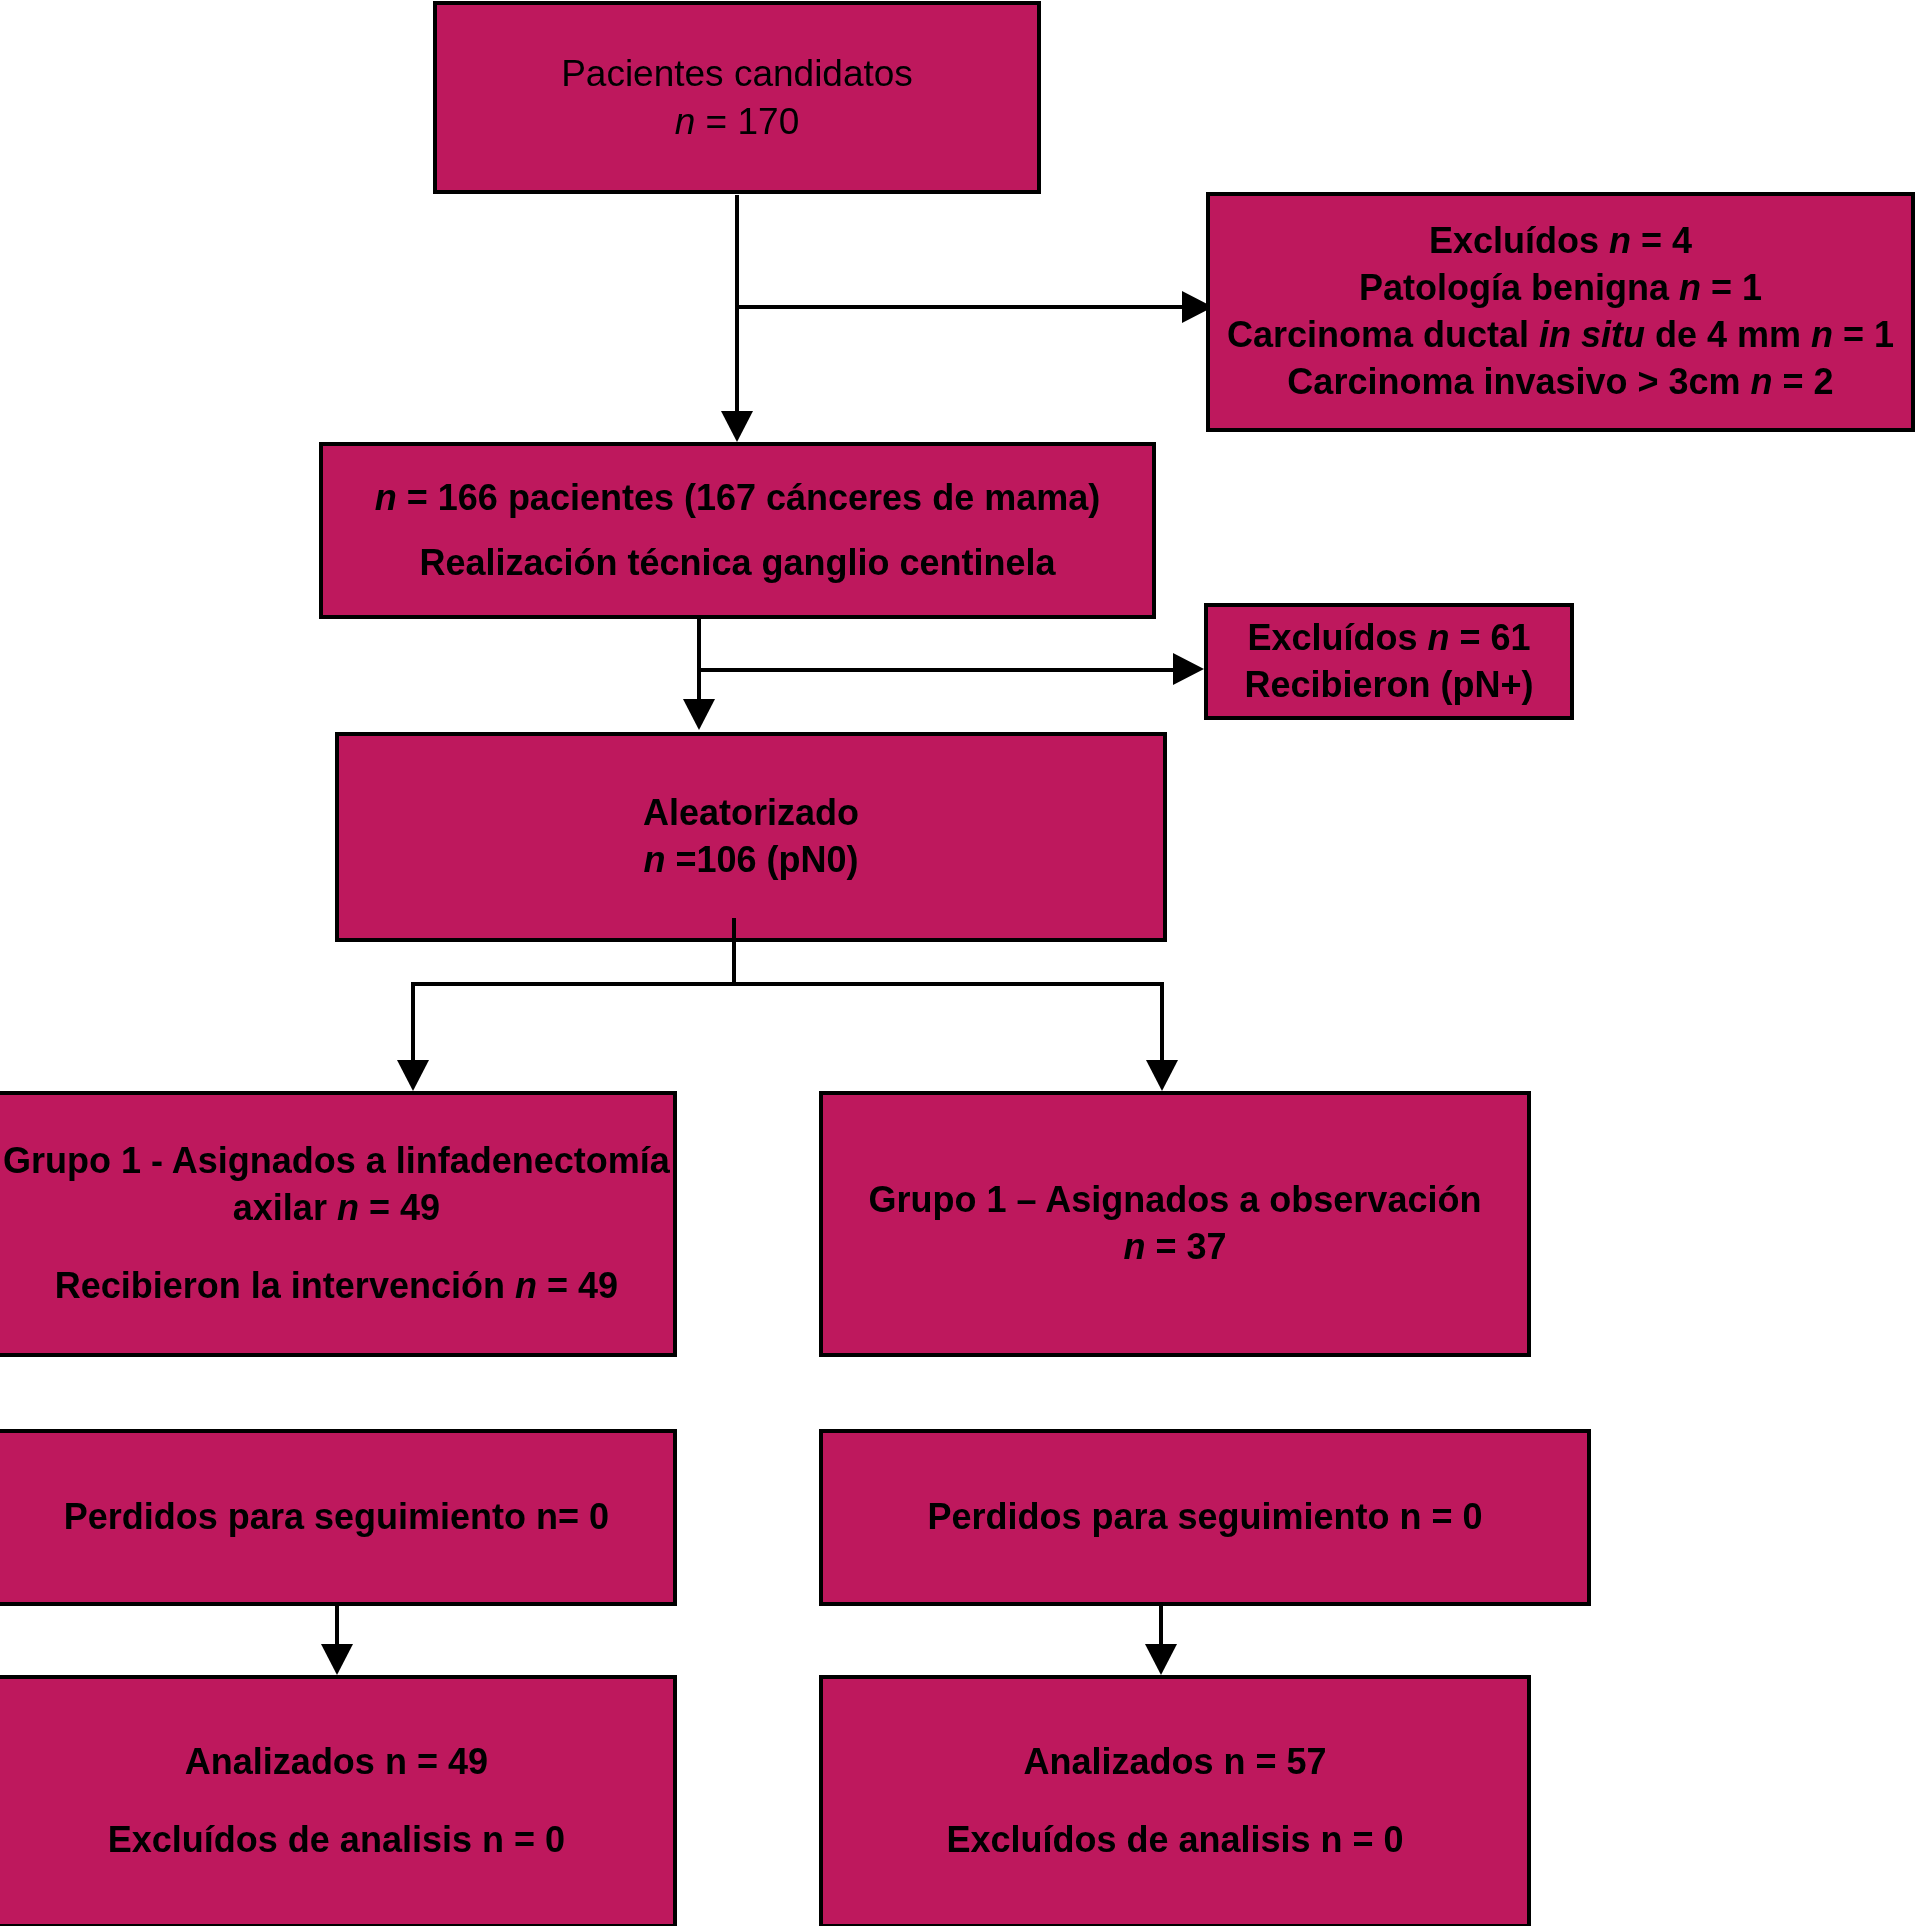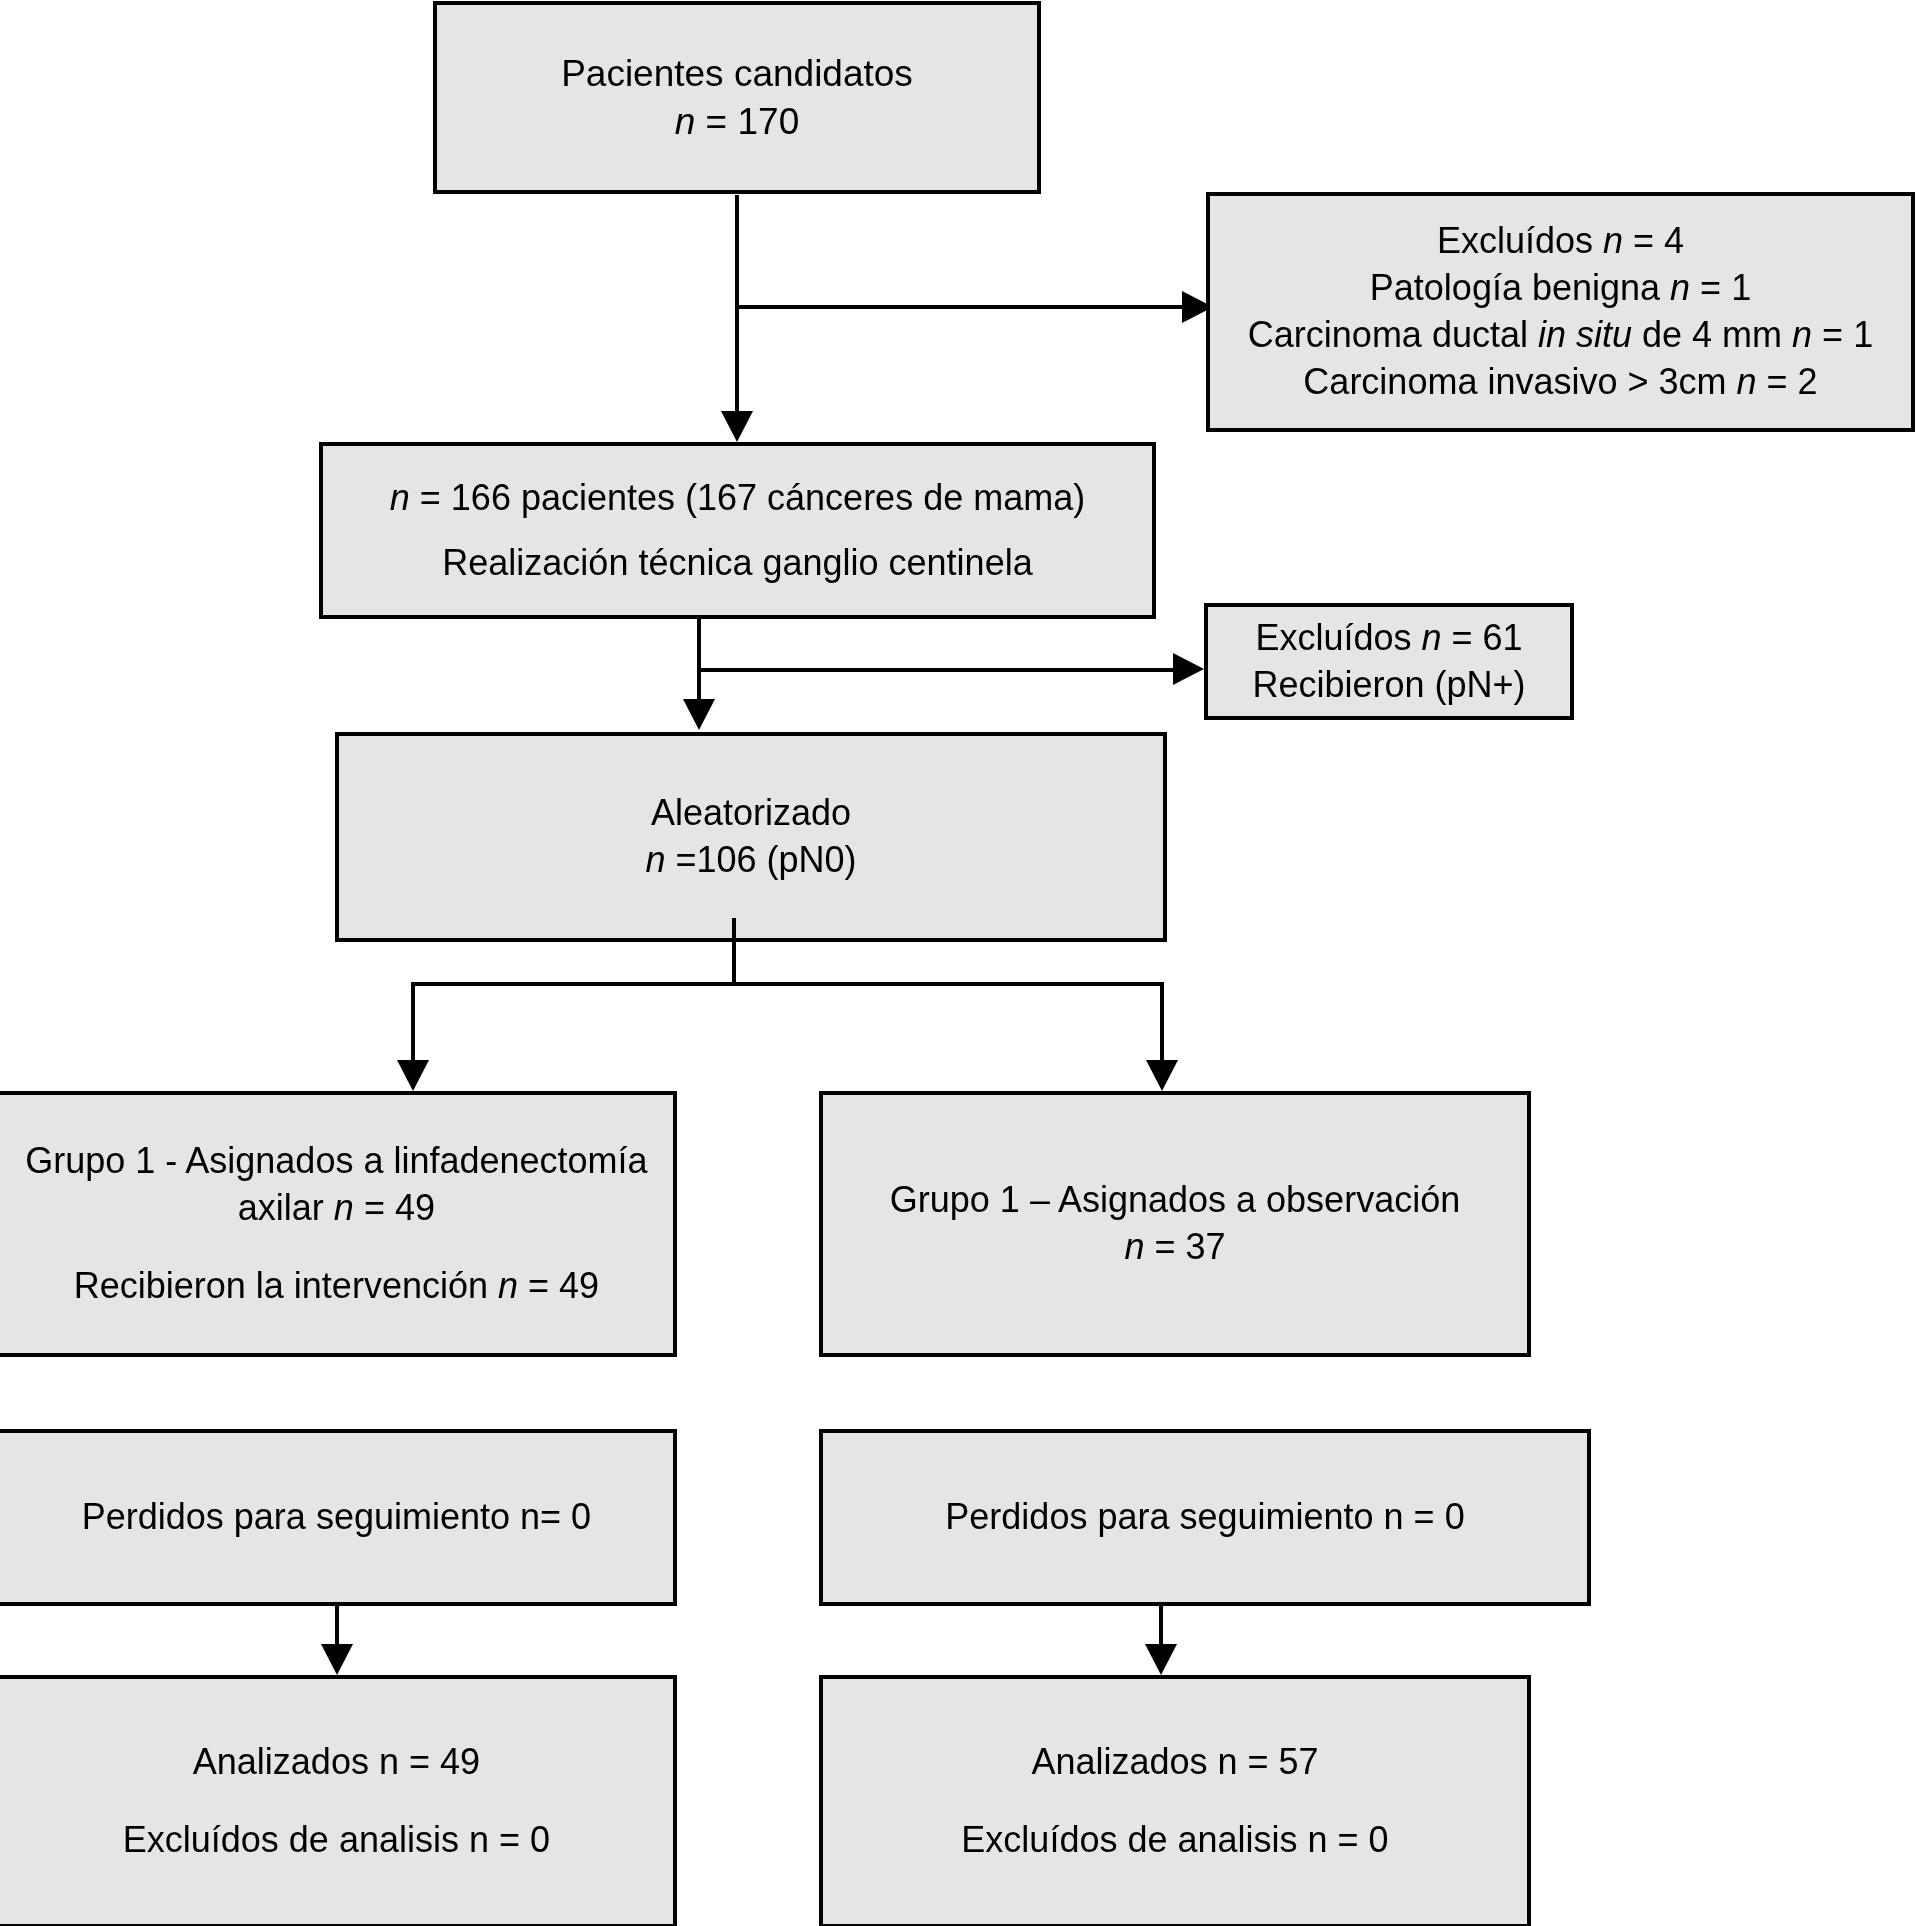--- a/index.html
+++ b/index.html
@@ -8,21 +8,21 @@
     width:1917px;
     height:1926px;
     background:#ffffff;
     font-family:"Liberation Sans","DejaVu Sans",sans-serif;
     color:#000000;
     overflow:hidden;
   }
   .box{
     position:absolute;
     border:4.1px solid #000000;
-    background:#e5e5e5;
+    background:#be185d;
     box-sizing:border-box;
     display:flex;
     flex-direction:column;
     justify-content:center;
     align-items:center;
     text-align:center;
   }
   .line{position:absolute;background:#000000;}
   .vline{width:4.1px;}
   .hline{height:4.1px;}
@@ -38,21 +38,21 @@
     width:0;height:0;
     border-top:16.4px solid transparent;
     border-bottom:16.4px solid transparent;
     border-left:31.5px solid #000000;
   }
   .ln{
     display:block;
     line-height:1.30;
     white-space:nowrap;
   }
-  .t52{font-size:36px;}
+  .t52{font-size:36px;font-weight:bold;}
   .t54{font-size:37px;}
   .it{font-style:italic;}
   .gap{height:31.5px;}
 </style>
 </head>
 <body>
 
 <div id="stage">
 
   <div class="box" style="left:433px; top:1.4px; width:608px; height:193px;">

